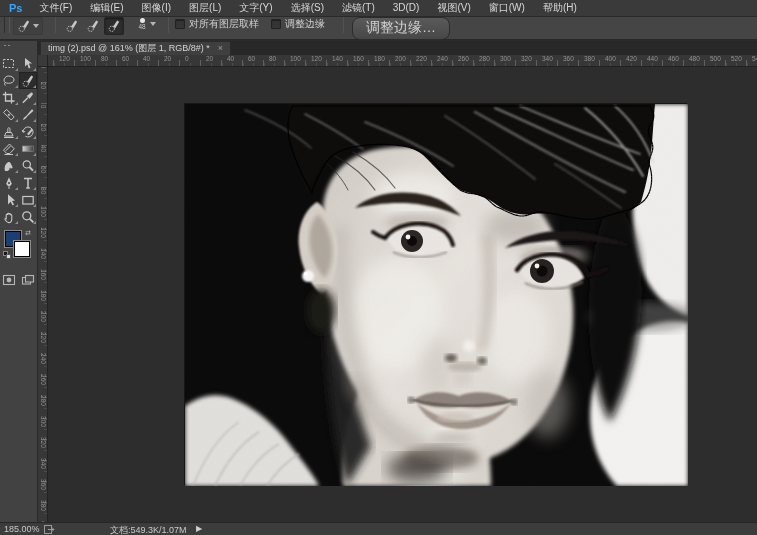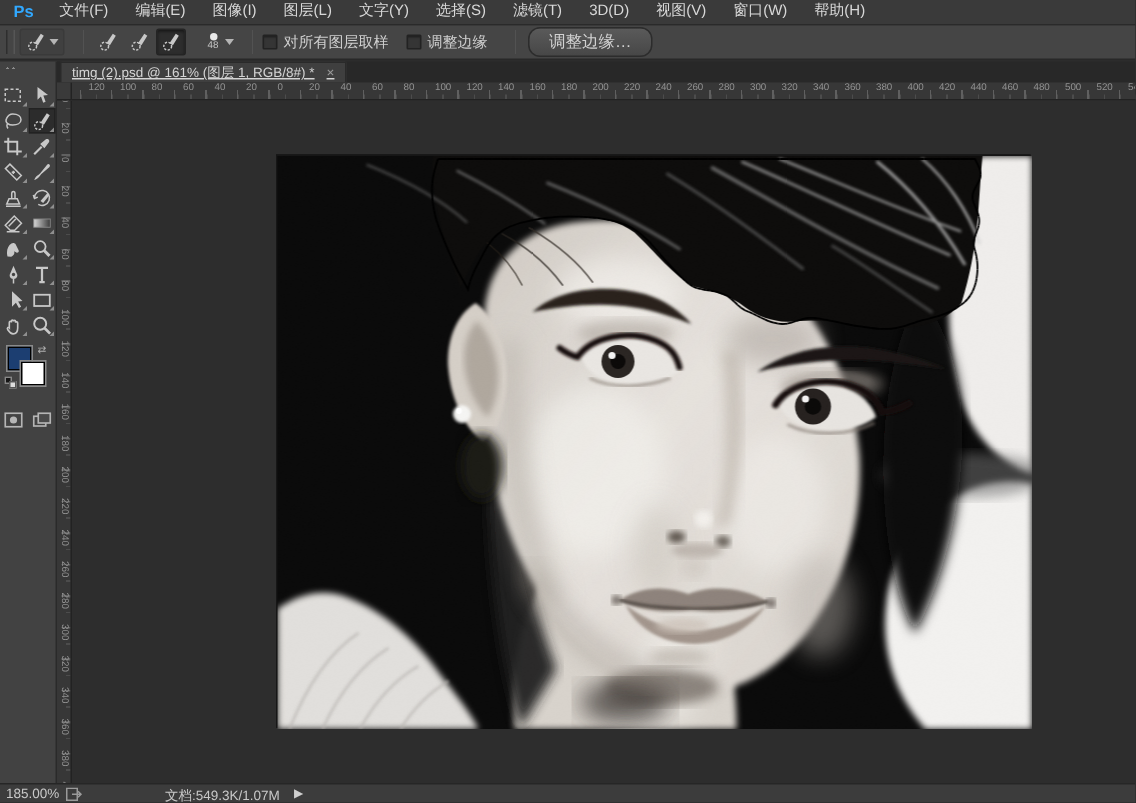--- a/index.html
+++ b/index.html
@@ -8,39 +8,39 @@
          -webkit-font-smoothing:antialiased; position:relative; }
 
   
   .menubar { height:17px; background:#3a3a3a; border-bottom:1px solid #2a2a2a;
              display:flex; align-items:center; font-size:10px; color:#d8d8d8; }
   .ps-logo { color:#31a8ff; font-weight:bold; font-size:11px; padding:0 8px 0 9px; letter-spacing:0; }
   .menu-item { padding:0 9px; cursor:default; line-height:16px; }
 
   
   .optionsbar { height:23px; background:#454545; border-bottom:1px solid #282828;
-                display:flex; align-items:center; font-size:10px; color:#cfcfcf; }
+                display:flex; align-items:flex-start; font-size:10px; color:#cfcfcf; }
   .grip { width:6px; height:16px; border-left:1px solid #2e2e2e; border-right:1px solid #565656; margin:0 3px 0 4px; }
   .tool-well { display:flex; align-items:center; gap:2px; padding:1px 3px; border:1px solid #3a3a3a;
                background:#404040; border-radius:2px; margin-right:6px; }
   .caret { width:0; height:0; border-left:3px solid transparent; border-right:3px solid transparent;
            border-top:4px solid #b5b5b5; display:inline-block; }
   .vsep { width:1px; height:16px; background:#2e2e2e; border-right:1px solid #525252; margin:0 6px; }
   .mode-btn { width:20px; height:18px; display:flex; align-items:center; justify-content:center;
               border-radius:2px; border:1px solid transparent; }
   .mode-btn.active { background:#2d2d2d; border-color:#242424; box-shadow:inset 0 1px 2px rgba(0,0,0,.5); }
   .brush-widget { display:flex; align-items:center; margin:0 4px 0 8px; padding:1px 2px; }
   .brush-preview { display:flex; flex-direction:column; align-items:center; width:16px; }
   .brush-dot { width:5px; height:5px; border-radius:50%; background:#e8e8e8; margin-bottom:1px; }
   .brush-size { font-size:6.5px; color:#c5c5c5; line-height:6px; }
   .checkbox { width:10px; height:10px; background:#353535; border:1px solid #222;
               border-radius:1px; margin-right:4px; box-shadow:inset 0 1px 1px rgba(0,0,0,.4); }
   .cb-group { display:flex; align-items:center; margin-right:12px; }
   .refine-btn { background:linear-gradient(#5a5a5a,#474747); border:1px solid #2c2c2c; border-radius:8px;
-                color:#d2d2d2; font-size:11px; padding:1px 13px 2px; margin-left:2px; }
+                color:#d2d2d2; font-size:14px; padding:1px 13px 2px; margin-left:2px; }
 
   
   .main { position:absolute; top:41px; left:0; right:0; bottom:13px; display:flex; }
   .toolbar { width:38px; background:#424242; border-right:1px solid #2a2a2a; display:flex; flex-direction:column; }
   .tb-header { height:14px; position:relative; }
   .tb-header .dots { position:absolute; top:3px; left:3px; width:8px; height:3px;
        background:radial-gradient(circle 1.2px at 2px 1.5px,#8a8a8a 60%,transparent 62%),
                   radial-gradient(circle 1.2px at 6px 1.5px,#8a8a8a 60%,transparent 62%); }
   .tool-row { display:flex; height:17px; }
   .tool-cell { width:19px; height:17px; display:flex; align-items:center; justify-content:center; position:relative; }
@@ -54,21 +54,21 @@
                outline:1px solid #8a8a8a; background:#fff; }
   .swap-arrows { position:absolute; left:25px; top:1px; font-size:7px; color:#b0b0b0; transform:rotate(0deg); }
   .mini-swatch { position:absolute; left:3px; top:23px; width:9px; height:9px; }
   .mini-swatch .m1 { position:absolute; left:0; top:0; width:5px; height:5px; background:#161616; border:1px solid #888; }
   .mini-swatch .m2 { position:absolute; left:3px; top:3px; width:5px; height:5px; background:#ddd; border:1px solid #555; }
   .tb-bottom { display:flex; justify-content:space-around; margin-top:6px; }
 
   .right-col { flex:1; display:flex; flex-direction:column; min-width:0; }
   .tabbar { height:14px; background:#282828; display:flex; align-items:flex-end; }
   .doc-tab { height:14px; background:#3f3f3f; border:1px solid #2a2a2a; border-bottom:none; margin-left:2px;
-             display:flex; align-items:center; padding:0 7px; font-size:9px; color:#d4d4d4; white-space:nowrap;text-decoration:underline; }
+             display:flex; align-items:center; padding:0 7px; font-size:9px; color:#d4d4d4; white-space:nowrap; }
   .tab-close { margin-left:8px; color:#999; font-size:9px; line-height:9px; }
 
   .hruler { height:12px; background:#373737; border-bottom:1px solid #222; position:relative; overflow:hidden;
     background-image:
       repeating-linear-gradient(to right,#606060 0 1px,transparent 1px 21px),
       repeating-linear-gradient(to right,#4c4c4c 0 1px,transparent 1px 10.5px);
     background-size:100% 6px,100% 3px; background-position:15px 100%,4.5px 100%; background-repeat:no-repeat; }
   .hruler .corner { position:absolute; left:0; top:0; width:10px; height:12px; background:#3a3a3a;
                     border-right:1px solid #222; }
   .hruler span { position:absolute; top:0px; font-size:6.5px; color:#929292; }

